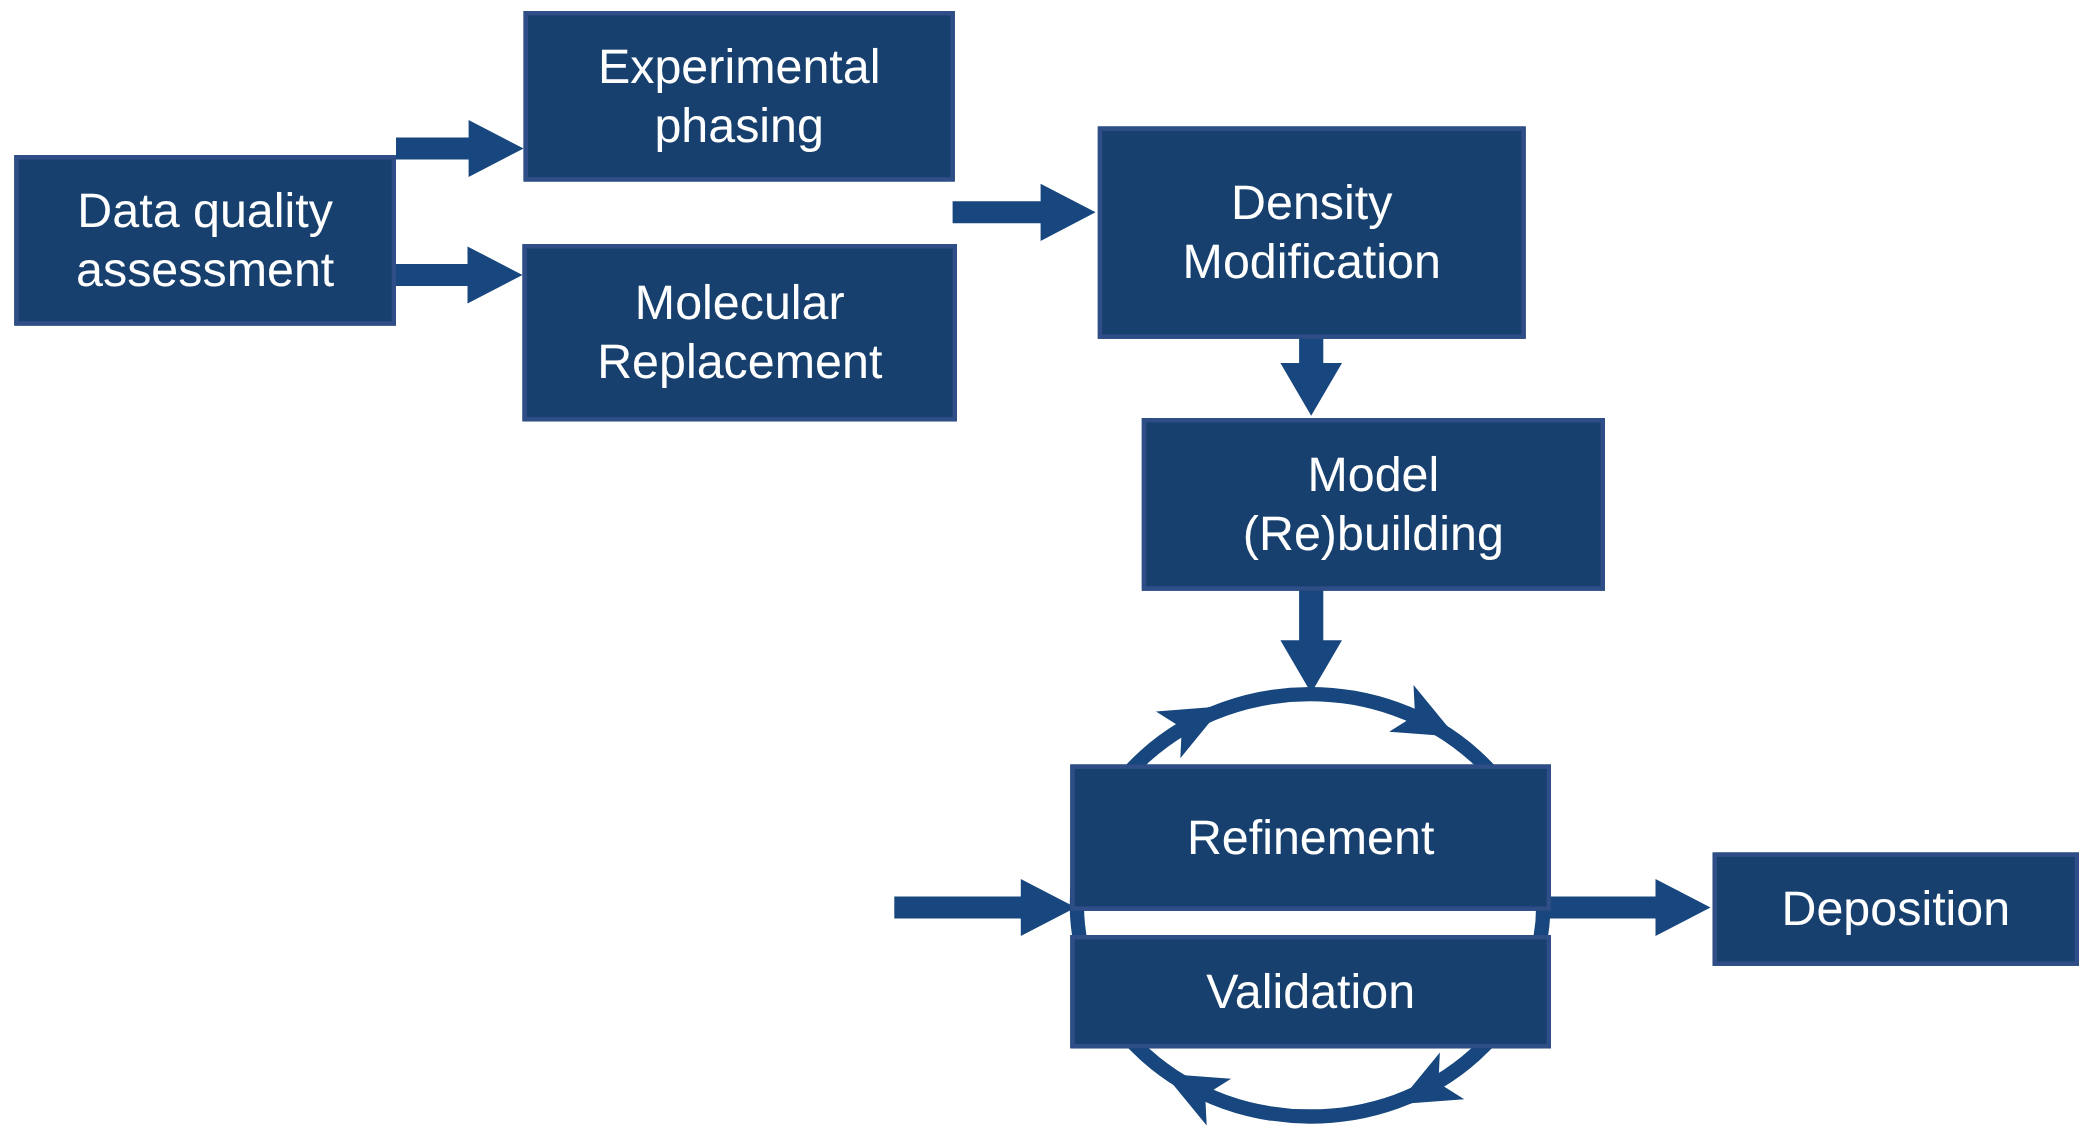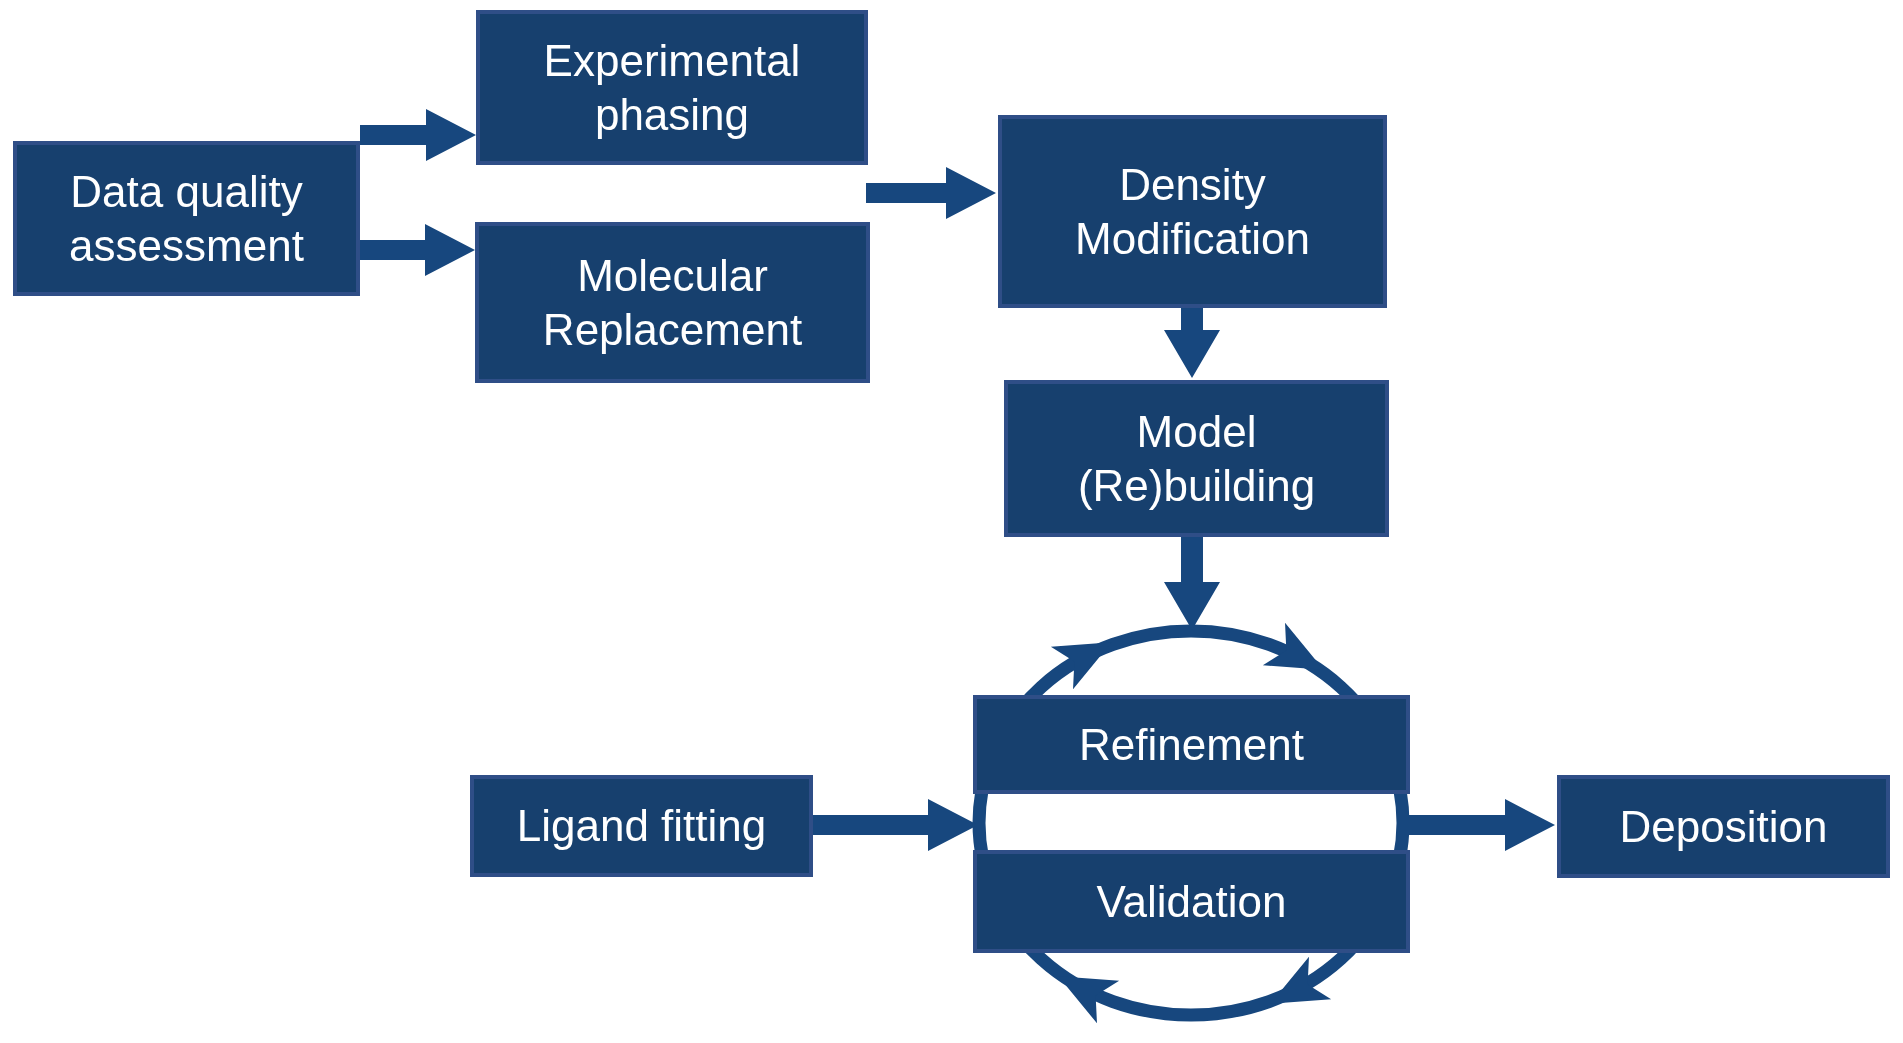--- a/index.html
+++ b/index.html
@@ -62,34 +62,31 @@
   <div class="box" style="left:475px;top:222px;width:395px;height:161px;">
     <span>Molecular</span>
     <span>Replacement</span>
   </div>
 
   <div class="box" style="left:998px;top:115px;width:389px;height:193px;">
     <span>Density</span>
     <span>Modification</span>
   </div>
 
-  <div class="box" style="left:1004px;top:380px;width:385px;height:157px;text-align:right;">
+  <div class="box" style="left:1038px;top:380px;width:421px;height:157px;text-align:right;">
     <span>Model</span>
     <span>(Re)building</span>
   </div>
 
-  <div class="box" style="left:973px;top:695px;width:437px;height:99px;">
+  <div class="box" style="left:973px;top:695px;width:437px;height:133px;">
     <span>Refinement</span>
   </div>
 
   <div class="box" style="left:973px;top:850px;width:437px;height:103px;">
     <span>Validation</span>
   </div>
 
-  <div class="box" style="left:470px;top:775px;width:343px;height:102px;">
-    <span>Ligand fitting</span>
-  </div>
 
   <div class="box" style="left:1557px;top:775px;width:333px;height:103px;justify-content:center;">
     <span>Deposition</span>
   </div>
 
 </div>
 
 </body></html>

